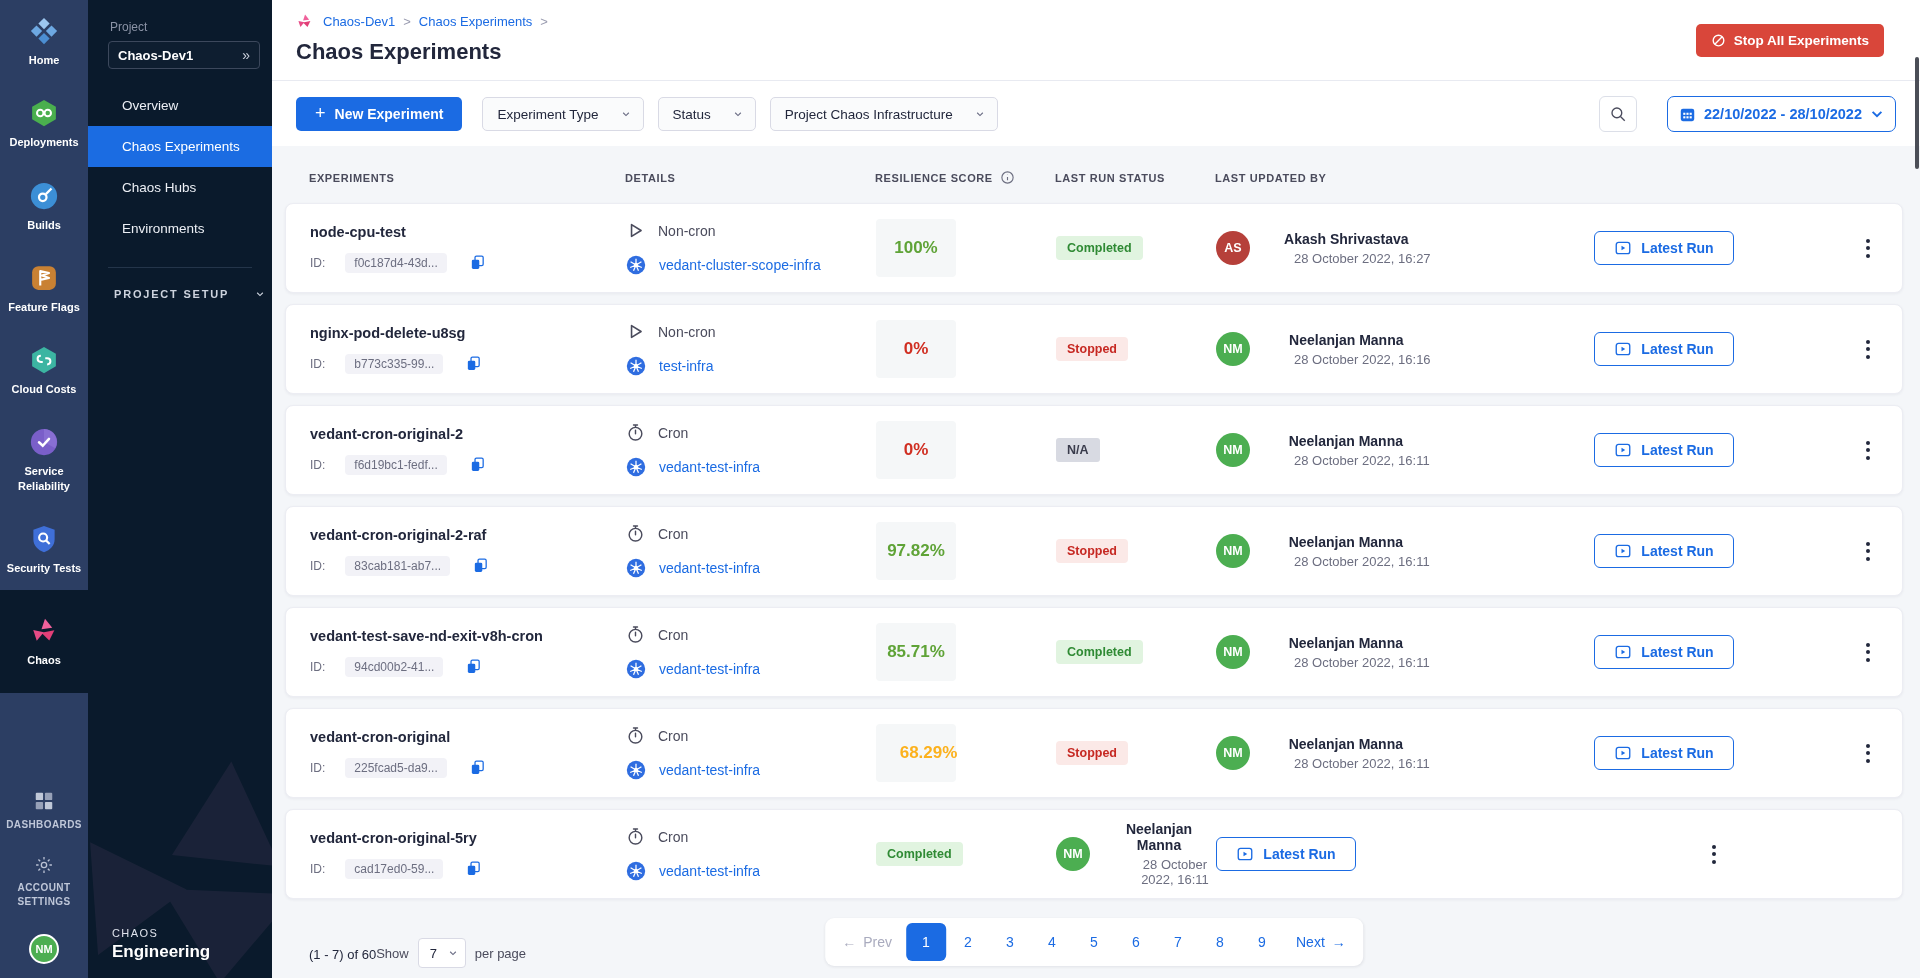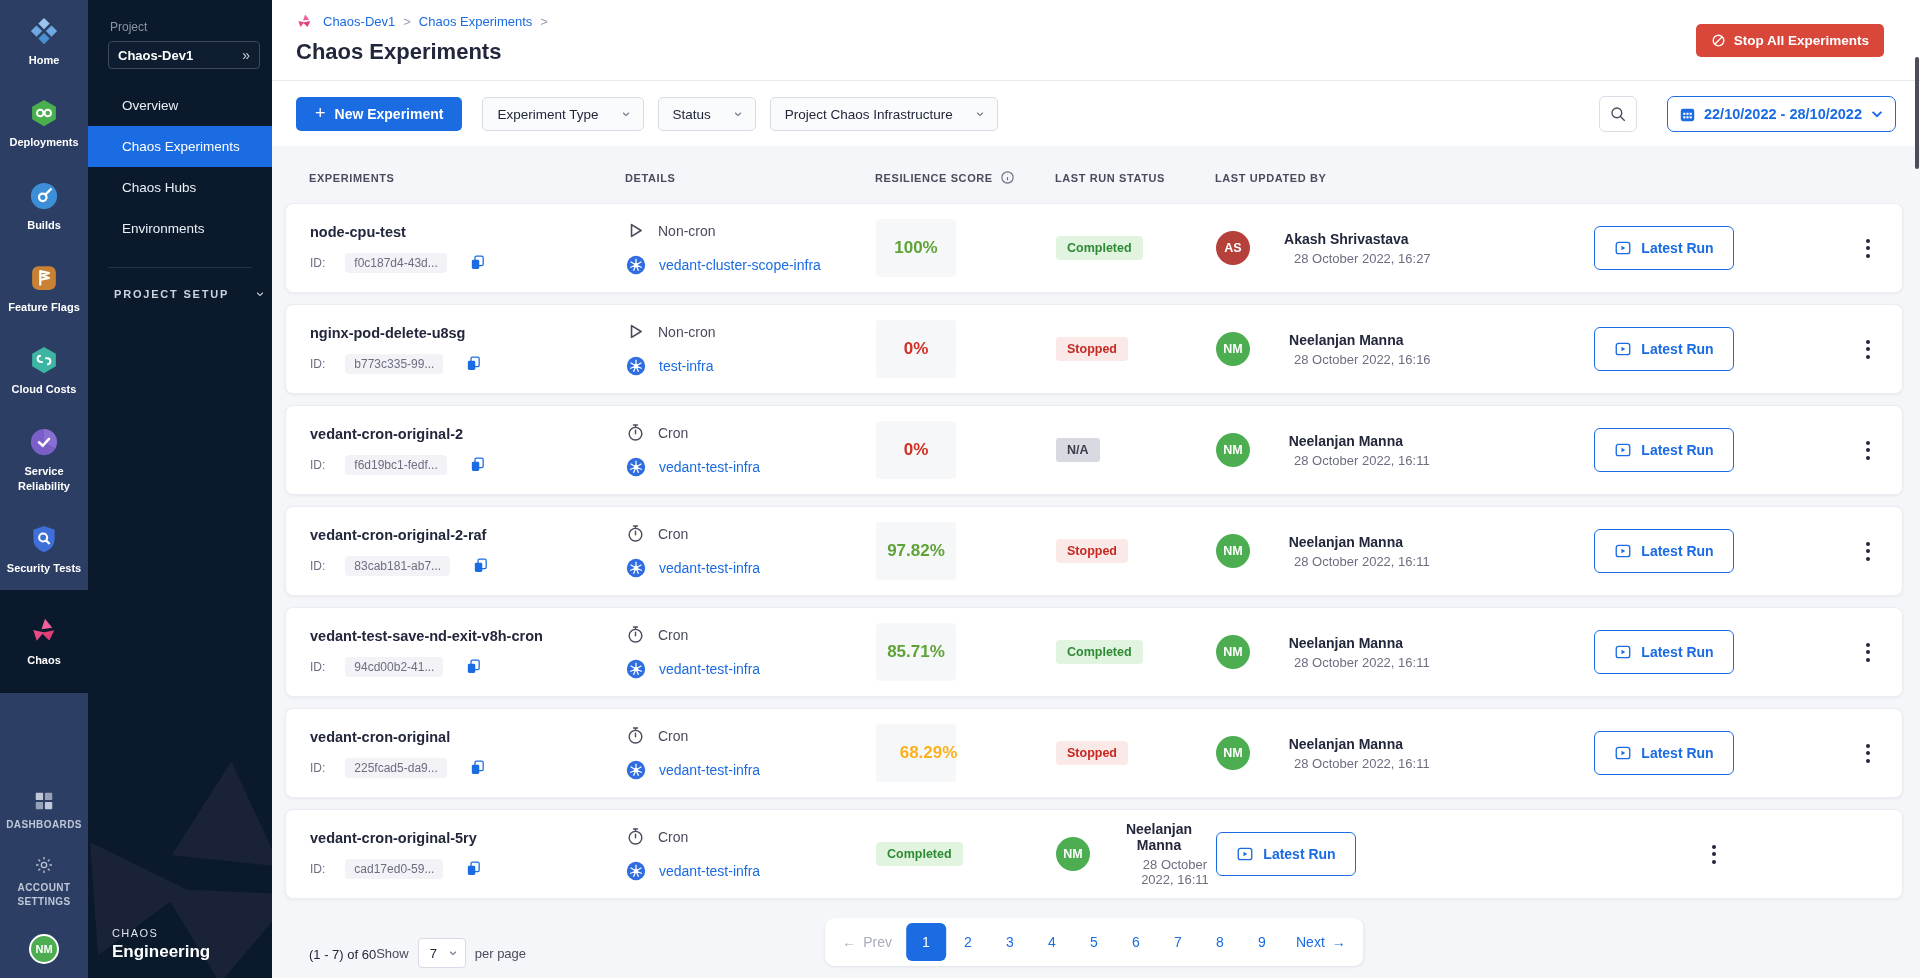--- a/index.html
+++ b/index.html
@@ -81,21 +81,21 @@
   .pill { display:inline-block; padding:5px 11px; border-radius:4px; font-size:12.5px; font-weight:bold; }
   .pill-completed { background:#e1f4e0; color:#2f8a34; }
   .pill-stopped  { background:#fbe9e7; color:#c62822; }
   .pill-na       { background:#d8dae2; color:#3a3c4c; border-radius:3px; }
 
   .cell-user { display:flex; align-items:center; gap:12px;text-align:center; }
   .avatar { width:34px; height:34px; border-radius:50%; color:#fff; font-weight:bold; font-size:12.5px; display:flex; align-items:center; justify-content:center; flex-shrink:0; }
   .user-name { font-weight:bold; font-size:14px; color:#22273c; }
   .user-date { font-size:13px; color:#6c6e80; margin-top:4px;margin-left:32px; }
 
-  .latest-run-btn { height:44px; min-width:140px; border:1px solid #1b6be3; border-radius:6px; background:#fff; color:#1b6be3; font-weight:bold; font-size:14px; font-family:inherit; display:inline-flex; align-items:center; justify-content:center; gap:9px; cursor:pointer; }
+  .latest-run-btn { height:34px; min-width:140px; border:1px solid #1b6be3; border-radius:6px; background:#fff; color:#1b6be3; font-weight:bold; font-size:14px; font-family:inherit; display:inline-flex; align-items:center; justify-content:center; gap:9px; cursor:pointer; }
   .cell-kebab { display:flex; justify-content:center; }
   .kebab { display:flex; flex-direction:column; gap:3.5px; padding:6px; cursor:pointer; }
   .kebab i { width:4px; height:4px; border-radius:50%; background:#22273c; }
 
   
   .list-footer { display:flex; align-items:center; margin-top:17px; position:relative; height:62px; }
   .range { font-size:13px; color:#22273c; margin:14px 0 0 24px; }
   .pager { position:absolute; left:50%; transform:translateX(-50%); top:2px; display:flex; align-items:center; background:#fff; border-radius:9px; padding:5px; gap:2px; box-shadow:0 1px 3px rgba(35,36,60,.09); }
   .page-btn { min-width:40px; height:38px; display:flex; align-items:center; justify-content:center; color:#1b6be3; font-size:14px; border-radius:6px; cursor:pointer; padding:0 6px; }
   .page-btn.active { background:#1b6be3; color:#fff; }

